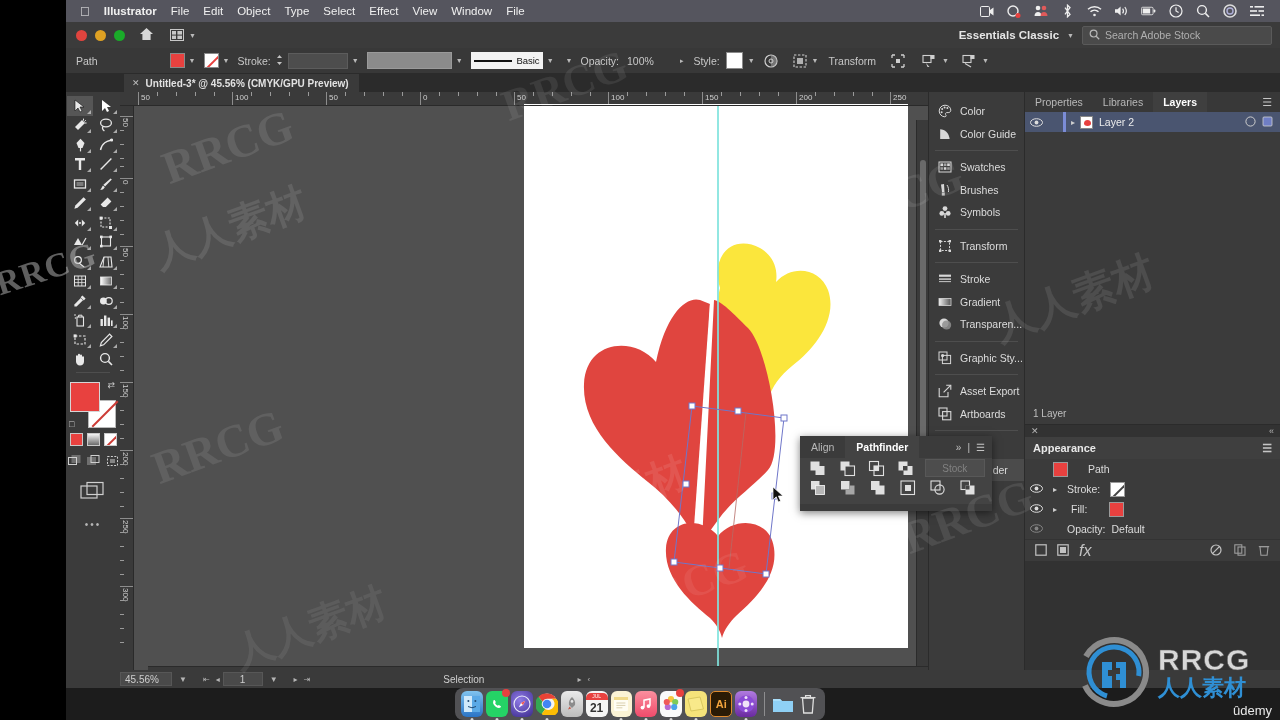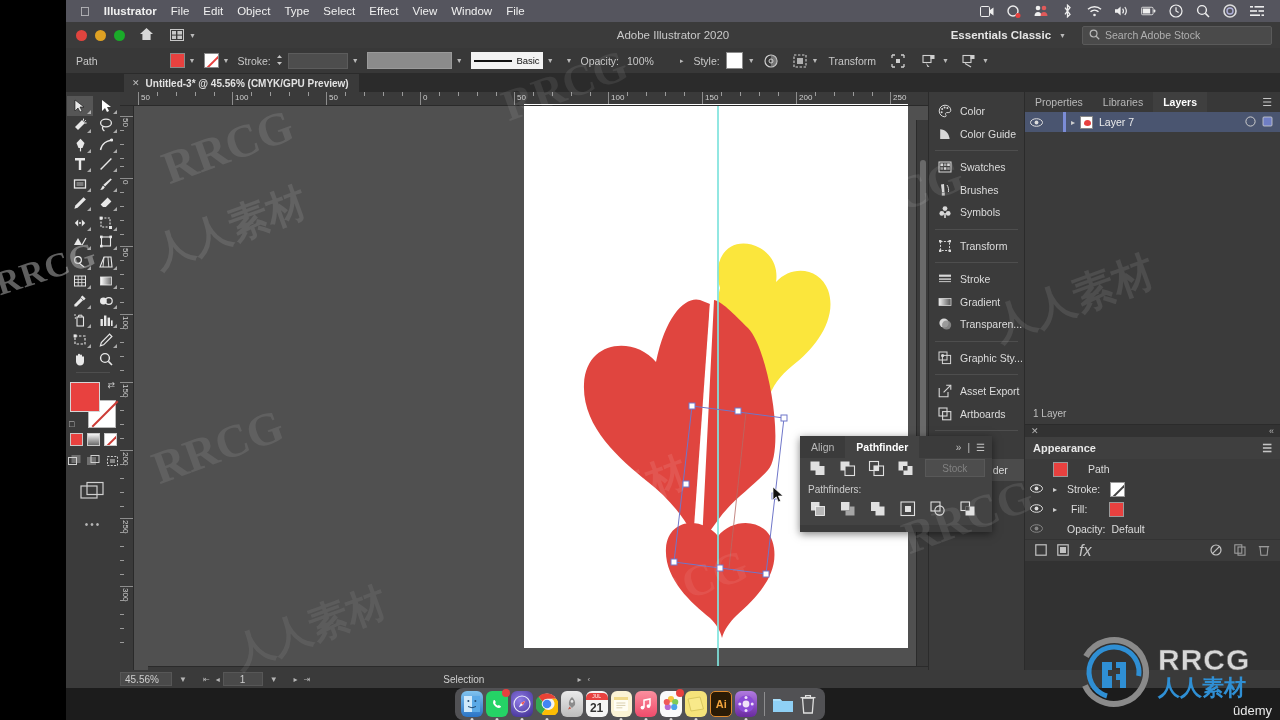--- a/index.html
+++ b/index.html
@@ -32,21 +32,21 @@
   
   .ai-win{ position:absolute; left:66px; top:22px; width:1214px; height:666px; background:#323232; z-index:30; }
 
   .ai-titlebar{ height:26px; background:#3b3b3b; display:flex; align-items:center; position:relative; }
   .traffic{ display:flex; align-items:center; gap:8px; padding-left:10px;}
   .dot{ width:11px;height:11px;border-radius:50%;}
   .dot.r{background:#e0443e;} .dot.y{background:#dea123;} .dot.g{background:#1aab29;}
   .home-ic{ margin-left:14px; color:#d6d6d6; font-size:14px; line-height:1;}
   .arr-ic{ margin-left:16px; display:flex; align-items:center; gap:5px; color:#c8c8c8; font-size:11px;}
   .ai-title{ position:absolute; left:0; right:0; text-align:center; color:#c9c9c9; font-size:11.5px; pointer-events:none;}
-  .ai-tb-right{ margin-left:auto; display:flex; align-items:center; gap:8px; padding-right:8px; position:relative; z-index:2;}
+  .ai-tb-right{ margin-left:auto; display:flex; align-items:center; gap:0; padding-right:8px; position:relative; z-index:2;}
   .ws-btn{ color:#e6e6e6; font-size:11.5px; font-weight:bold; display:flex; align-items:center; gap:8px;
      padding:3px 8px; }
   .stock-search{ width:190px; height:19px; background:#4a4a4a; border:1px solid #5a5a5a; border-radius:2px;
      display:flex; align-items:center; gap:5px; padding:0 6px; color:#b0b0b0; font-size:10.5px;}
 
   
   .ctrlbar{ height:26px; background:#383838; border-bottom:1px solid #2b2b2b;
      display:flex; align-items:center; gap:0; font-size:10.5px; color:#cfcfcf; padding-left:10px;}
   .ctrlbar .lbl{ color:#c8c8c8; }
   .swatch{ width:15px;height:15px; border:1px solid #8a8a8a;}
@@ -329,21 +329,20 @@
       <span class="arr-ic">
         <svg width="14" height="12" viewBox="0 0 14 12">
             <rect x="0.5" y="0.5" width="13" height="11" fill="none" stroke="#c8c8c8"></rect>
             <rect x="2" y="2" width="4" height="3.6" fill="#c8c8c8"></rect>
             <rect x="7.4" y="2" width="4.6" height="3.6" fill="#c8c8c8"></rect>
             <rect x="2" y="6.6" width="4" height="3.4" fill="#c8c8c8"></rect>
             <rect x="7.4" y="6.6" width="4.6" height="3.4" fill="#c8c8c8"></rect>
           </svg>
         <span class="caret">▼</span>
       </span>
-      <div class="ai-title">Adobe Illustrator 2020</div>
       <div class="ai-tb-right">
         <div class="ws-btn">
           <span>Essentials Classic</span>
           <span class="caret">▼</span>
         </div>
         <div class="stock-search">
           <span>
             <svg width="11" height="11" viewBox="0 0 11 11">
                 <circle cx="4.6" cy="4.6" r="3.4" fill="none" stroke="#b8b8b8" stroke-width="1.2"></circle>
                 <path d="M7.2 7.2 L10.2 10.2" stroke="#b8b8b8" stroke-width="1.3"></path>
@@ -998,21 +997,21 @@
             <span class="lr-eye">
               <svg width="13" height="9" viewBox="0 0 13 9">
                   <ellipse cx="6.5" cy="4.5" rx="6" ry="3.8" fill="none" stroke="#dcdcdc" stroke-width="1"></ellipse>
                   <circle cx="6.5" cy="4.5" r="1.9" fill="#dcdcdc"></circle>
                 </svg>
             </span>
             <span class="lr-lock"></span>
             <span class="lr-bar"></span>
             <span class="lr-arrow">▸</span>
             <span class="lr-thumb"></span>
-            <span>Layer 7</span>
+            <span>Layer 2</span>
             <span class="lr-right">
               <span>
                 <svg width="11" height="11" viewBox="0 0 11 11">
                     <circle cx="5.5" cy="5.5" r="4.6" fill="none" stroke="#cfcfcf" stroke-width="1"></circle>
                   </svg>
               </span>
               <span>
                 <svg width="11" height="11" viewBox="0 0 11 11">
                     <rect x="1" y="1" width="9" height="9" rx="1" fill="#6f7ec4" stroke="#cfcfcf" stroke-width=".8"></rect>
                   </svg>
@@ -1142,21 +1141,20 @@
             </svg>
         </span>
         <span class="pf-btn">
           <svg width="17" height="17" viewBox="0 0 17 17">
               <path d="M1.5 1.5h9v4.5h5v9h-9v-4.5h-5z" fill="#e0e0e0"></path>
               <rect x="6" y="6" width="4.5" height="4.5" fill="#434343"></rect>
             </svg>
         </span>
         <span class="pf-expand">Stock</span>
       </div>
-      <div class="pf-label">Pathfinders:</div>
       <div class="pf-row" style="padding-bottom:6px">
         <span class="pf-btn">
           <svg width="16" height="16" viewBox="0 0 16 16">
               <rect x="1" y="1" width="8.5" height="8.5" fill="#e0e0e0"></rect>
               <rect x="5.5" y="5.5" width="9" height="9" fill="#b6b6b6" stroke="#efefef" stroke-width=".9"></rect>
             </svg>
         </span>
         <span class="pf-btn">
           <svg width="16" height="16" viewBox="0 0 16 16">
               <rect x="1" y="1" width="8.5" height="8.5" fill="#e0e0e0"></rect>

